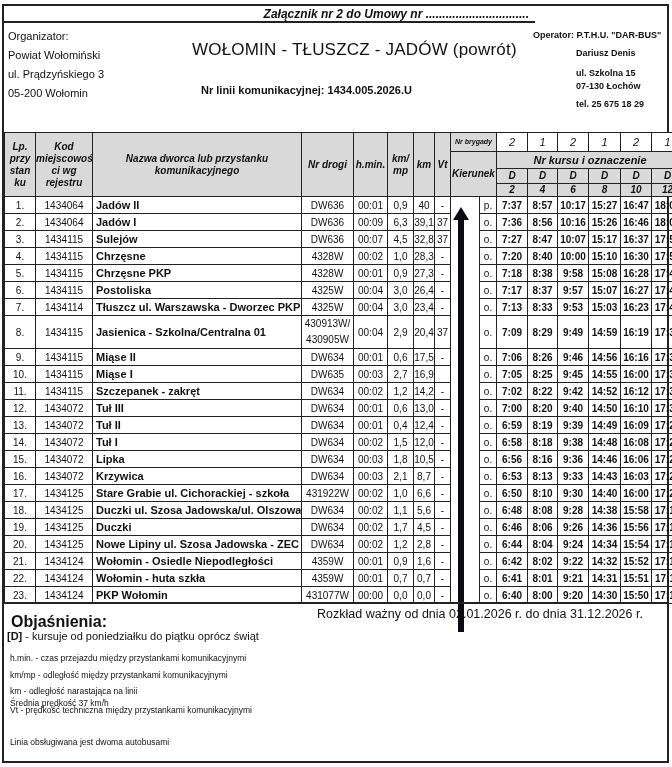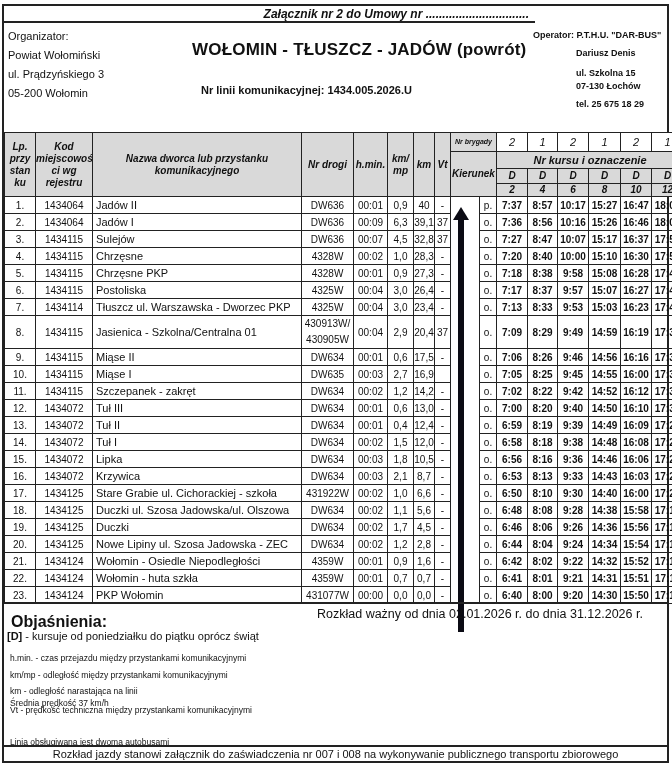--- a/index.html
+++ b/index.html
@@ -2,31 +2,31 @@
 <html><head>
 <meta charset="utf-8">
 <style>
   * { box-sizing: border-box; margin: 0; padding: 0; }
   body { width: 672px; height: 767px; background: #fff; font-family: "Liberation Sans", sans-serif; color: #111; position: relative; overflow: hidden; }
   .page { position: absolute; left: 2px; top: 4px; width: 667px; height: 759px; border: 2px solid #222; }
   .annex-row { position: absolute; left: 0; top: 0; width: 531px; height: 17px; border-bottom: 2px solid #222; }
   .annex { position: absolute; right: 6px; top: 1px; font-size: 12px; font-style: italic; font-weight: bold; }
   .org { position: absolute; left: 4px; top: 21px; font-size: 11px; line-height: 19px; }
   .org .lbl { font-weight: normal; }
-  .title { position: absolute; left: 188px; top: 34px; font-size: 17px; font-weight: bold; letter-spacing: 0.2px; }
+  .title { position: absolute; left: 188px; top: 34px; font-size: 17px; font-weight: normal; letter-spacing: 0.2px; }
   .lineno { position: absolute; left: 197px; top: 78px; font-size: 11px; font-weight: bold; }
   .oper { position: absolute; left: 529px; top: 24px; font-size: 9px; font-weight: bold; }
   .oper-d { position: absolute; left: 572px; font-size: 9px; font-weight: bold; }
   table.tt { position: absolute; left: 0; top: 126px; border-collapse: collapse; table-layout: fixed; width: 663px; }
   .tt td, .tt th { border: 1px solid #222; font-size: 10px; text-align: center; padding: 0; overflow: hidden; white-space: nowrap; }
   .tt thead th { background: #d9d9d9; font-weight: bold; font-size: 10px; line-height: 12px; white-space: normal; font-style: italic; }
   .tt thead .small { font-size: 7px; }
   .tt thead .brig { background: #fff; font-weight: normal; font-size: 11px; }
   .tt tbody td { height: 17px; }
-  .tt tbody td.name { text-align: left; font-weight: normal; font-size: 11px; padding-left: 3px; border-radius: 8px; }
+  .tt tbody td.name { text-align: left; font-weight: bold; font-size: 11px; padding-left: 3px; border-radius: 8px; }
   .tt tbody td.time { font-weight: bold; font-size: 10px; }
   .tt tbody td.arrow { border-top: none; border-bottom: none; position: relative; }
   .tt tbody tr.tall td { height: 28px; }
   .tt tbody td.road2 { font-size: 10px; line-height: 16px; white-space: normal; margin-top: 40px; }
   .arrow-col { position: absolute; left: 449px; top: 201px; width: 14px; height: 425px; }
   .arrow-shaft { position: absolute; left: 5px; top: 12px; width: 6px; height: 413px; background: #0b0b14; }
   .arrow-head { position: absolute; left: 0; top: 0; width: 0; height: 0; border-left: 8px solid transparent; border-right: 8px solid transparent; border-bottom: 13px solid #0b0b14; }
   .sep { position: absolute; left: 0; top: 588px; width: 663px; height: 10px; border-bottom: 2px solid #222; }
   .expl-title { position: absolute; left: 7px; top: 607px; font-size: 16px; font-weight: bold; }
   .valid { position: absolute; left: 313px; top: 601px; font-size: 12.5px; }
@@ -546,14 +546,13 @@
   <div class="valid">Rozkład ważny od dnia 02.01.2026 r. do dnia 31.12.2026 r.</div>
   <div class="dnote"><b>[D]</b><span> - kursuje od poniedziałku do piątku oprócz świąt</span></div>
 
   <div class="legend" style="top:647px">h.min. - czas przejazdu między przystankami komunikacyjnymi</div>
   <div class="legend" style="top:664px">km/mp - odległość między przystankami komunikacyjnymi</div>
   <div class="legend" style="top:680px">km - odległość narastająca na linii</div>
   <div class="legend" style="top:699px">Vt - prędkość techniczna między przystankami komunikacyjnymi</div>
   <div class="legend" style="top:692px">Średnia prędkość 37 km/h</div>
   <div class="legend" style="top:731px">Linia obsługiwana jest dwoma autobusami</div>
 
-  <div class="footer">Rozkład jazdy stanowi załącznik do zaświadczenia nr 007 i 008 na wykonywanie publicznego transportu zbiorowego</div>
 </div>
 
 </body></html>

